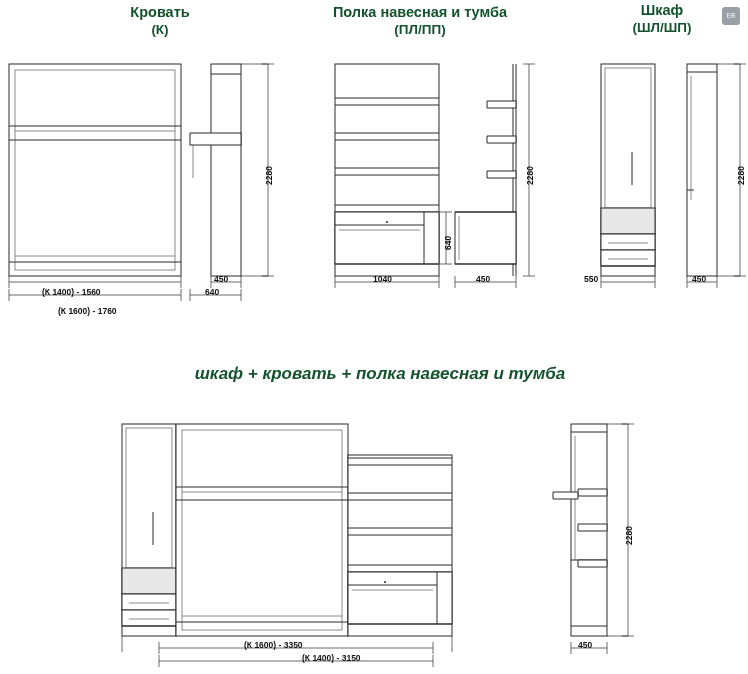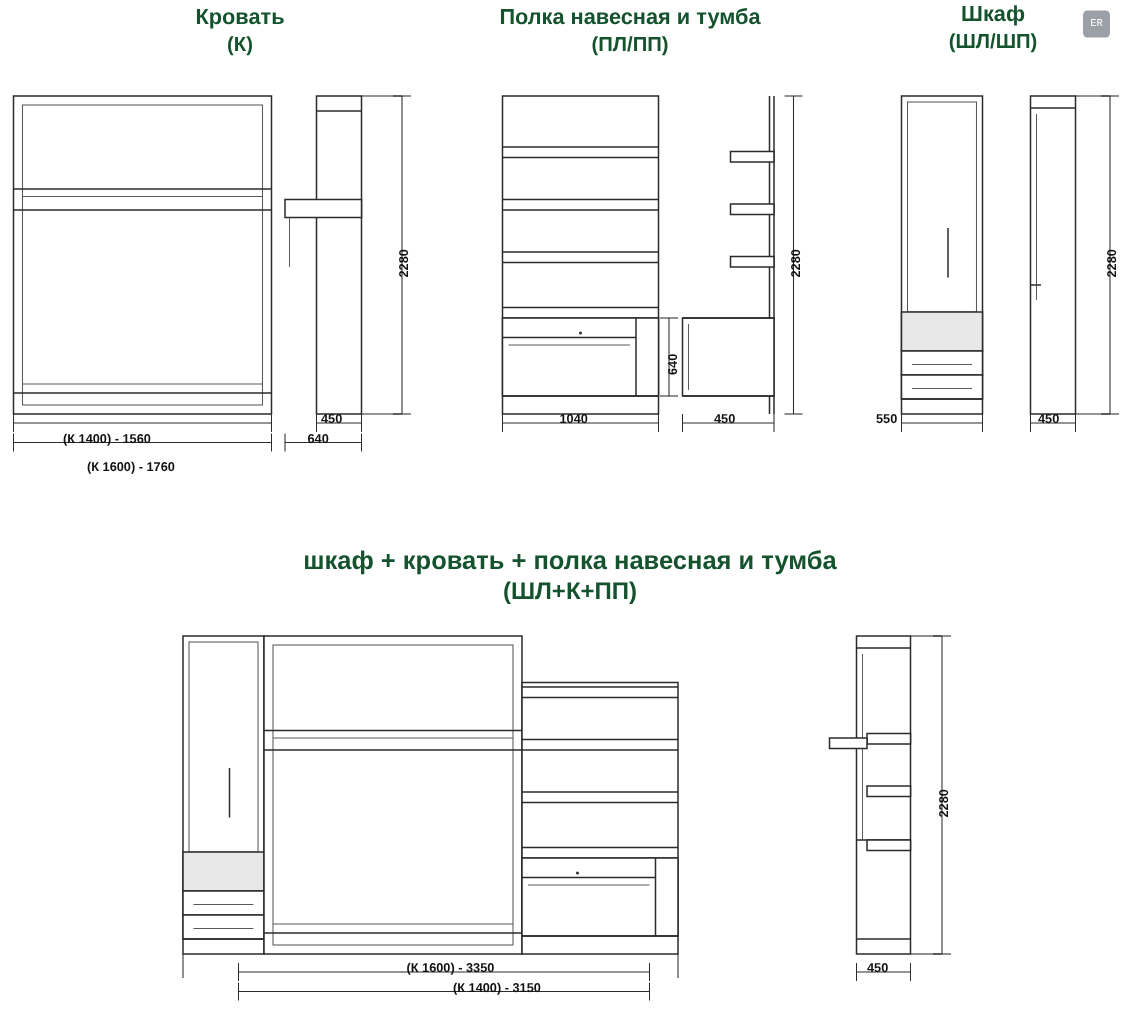--- a/index.html
+++ b/index.html
@@ -14,21 +14,21 @@
   .canvas{position:absolute;inset:0;}
   .ttl{
     position:absolute;
     text-align:center;
     font-weight:bold;
     font-size:14.5px;
     line-height:17px;
     color:#14532d;
   }
   .ttl .sub{display:block;font-size:13.5px;}
-  .ttl.big{font-size:17px;line-height:21px;font-weight:bold;}
+  .ttl.big{font-size:17px;line-height:21px;font-weight:bold;font-style:italic;}
   .ttl.big .sub{font-size:16px;}
   .dim{
     position:absolute;
     font-size:8.5px;
     font-weight:bold;
     color:#111;
     white-space:nowrap;
     letter-spacing:0px;
   }
   .dim.v{
@@ -65,21 +65,20 @@
     <span class="sub">(ПЛ/ПП)</span>
   </div>
 
   <div class="ttl" style="left:592px;top:2px;width:140px;">
     <span>Шкаф</span>
     <span class="sub">(ШЛ/ШП)</span>
   </div>
 
   <div class="ttl big" style="left:100px;top:363px;width:560px;">
     <span>шкаф + кровать + полка навесная и тумба</span>
-    <span class="sub">(ШЛ+К+ПП)</span>
   </div>
 
   <div class="badge">ER</div>
 
   <svg width="748" height="674">
 
     <g>
       <rect class="lnf" x="9" y="64" width="172" height="212"></rect>
       <rect class="thin" x="15" y="70" width="160" height="200"></rect>
       <line class="ln" x1="9" y1="126" x2="181" y2="126"></line>
@@ -287,18 +286,18 @@
 
   <div class="dim" style="left:373px;top:274px;text-align:center;">1040</div>
   <div class="dim" style="left:476px;top:274px;">450</div>
   <div class="dim v" style="left:525px;top:185px;">2280</div>
   <div class="dim v" style="left:443px;top:250px;">640</div>
 
   <div class="dim" style="left:584px;top:274px;">550</div>
   <div class="dim" style="left:692px;top:274px;">450</div>
   <div class="dim v" style="left:736px;top:185px;">2280</div>
 
-  <div class="dim" style="left:271px;top:640px;">(К 1600) - 3350</div>
+  <div class="dim" style="left:244px;top:640px;">(К 1600) - 3350</div>
   <div class="dim" style="left:257px;top:653px;margin-left:45px;">(К 1400) - 3150</div>
   <div class="dim" style="left:578px;top:640px;">450</div>
   <div class="dim v" style="left:624px;top:545px;">2280</div>
 
 </div>
 
 </body></html>

